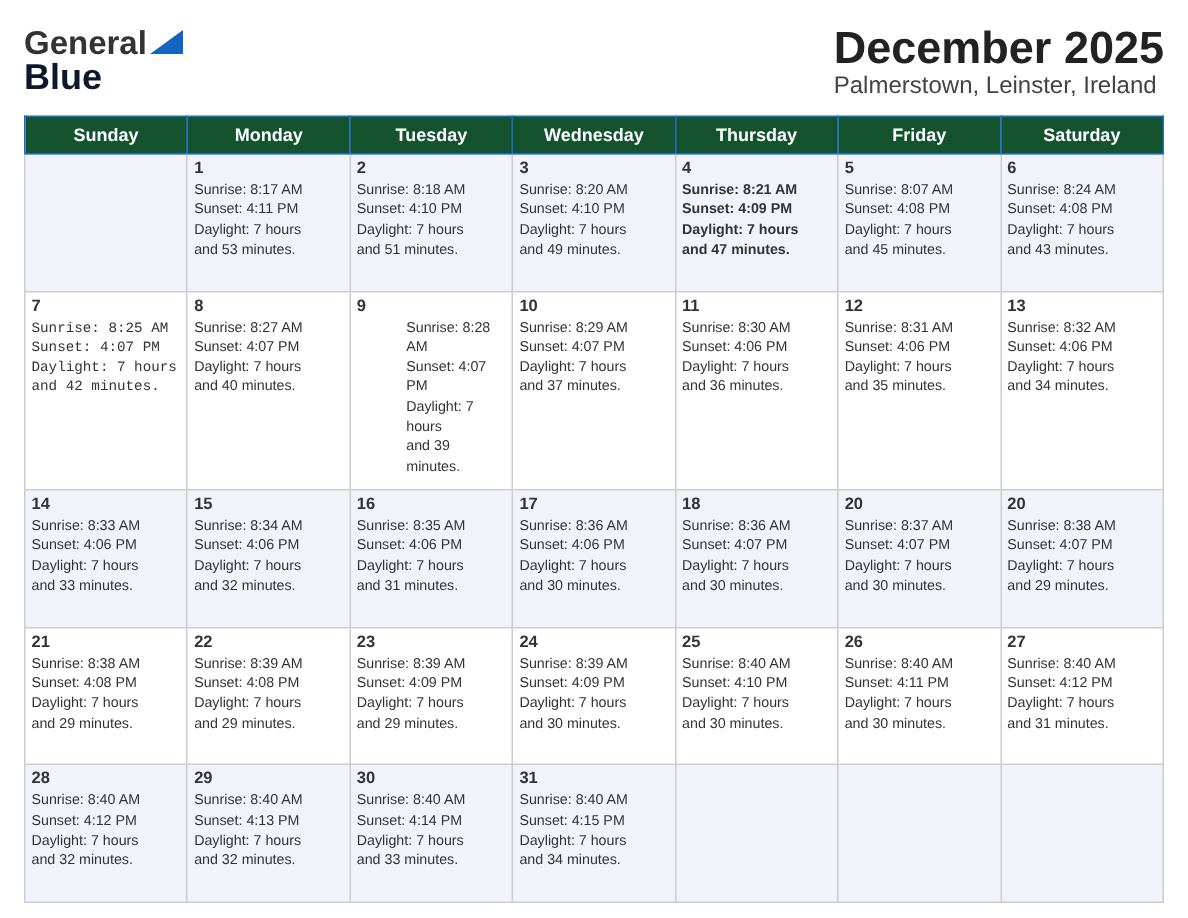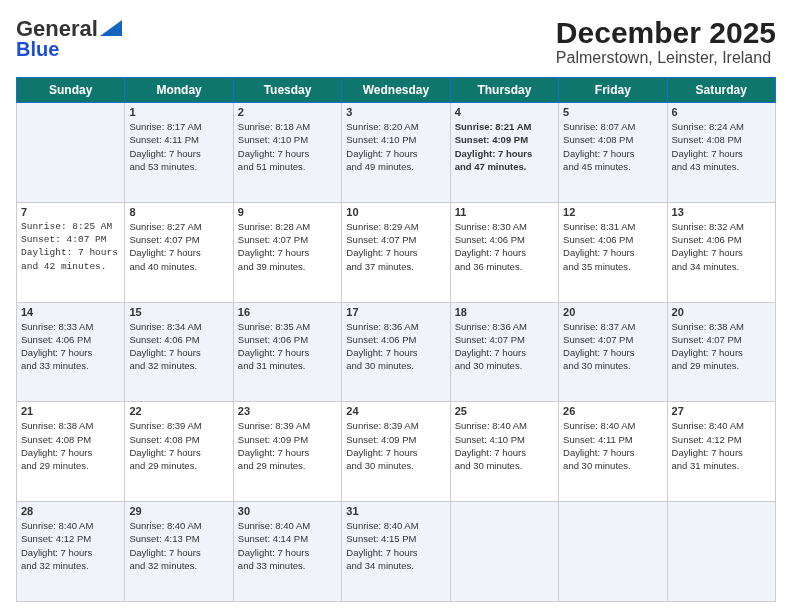--- a/index.html
+++ b/index.html
@@ -42,21 +42,21 @@
       color: #444;
     }
     .calendar {
       flex: 1;
       border: 1px solid #ccc;
       border-collapse: collapse;
       width: 100%;
       table-layout: fixed;
     }
     .calendar th {
-      background: #0f766e;
+      background: #14532d;
       color: #fff;
       font-size: 12px;
       font-weight: bold;
       padding: 5px 4px;
       text-align: center;
       border: 1px solid #1a6dcc;
     }
     .calendar td {
       border: 1px solid #ccc;
       vertical-align: top;
@@ -91,21 +91,21 @@
 
 <div class="container">
   <div class="header">
     <div class="logo">
       <div style="display:flex;align-items:center;">
         <span style="font-size:22px;font-weight:bold;color:#333;">General</span>
         <svg width="22" height="16" viewBox="0 0 22 16" style="margin-left:2px;margin-top:-2px;">
           <polygon points="0,16 22,0 22,16" fill="#1565c0"></polygon>
         </svg>
       </div>
-      <span style="font-size:20px;font-weight:bold;color:#1d4ed8;margin-top:-4px;text-align:right;">Blue</span>
+      <span style="font-size:24px;font-weight:bold;color:#0f172a;margin-top:-4px;text-align:right;">Blue</span>
     </div>
     <div class="title-block">
       <div class="month-title">December 2025</div>
       <div class="location">Palmerstown, Leinster, Ireland</div>
     </div>
   </div>
 
   <table class="calendar">
     <thead>
       <tr>
@@ -174,21 +174,21 @@
           </td>
           <td>
             <div class="day-number">8</div>
             <div class="day-info" style="white-space: pre-line;">Sunrise: 8:27 AM
 Sunset: 4:07 PM
 Daylight: 7 hours
 and 40 minutes.</div>
           </td>
           <td>
             <div class="day-number">9</div>
-            <div class="day-info" style="white-space: pre-line;">Sunrise: 8:28 AM
+            <div class="day-info" style="white-space: pre-line; margin-left: 33px;">Sunrise: 8:28 AM
 Sunset: 4:07 PM
 Daylight: 7 hours
 and 39 minutes.</div>
           </td>
           <td>
             <div class="day-number">10</div>
             <div class="day-info" style="white-space: pre-line;">Sunrise: 8:29 AM
 Sunset: 4:07 PM
 Daylight: 7 hours
 and 37 minutes.</div>

